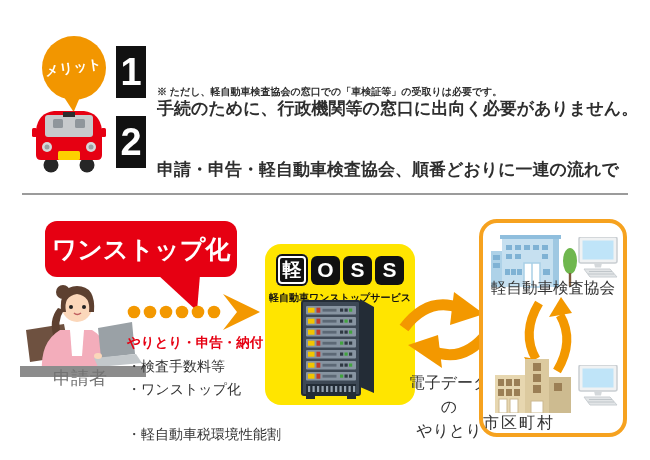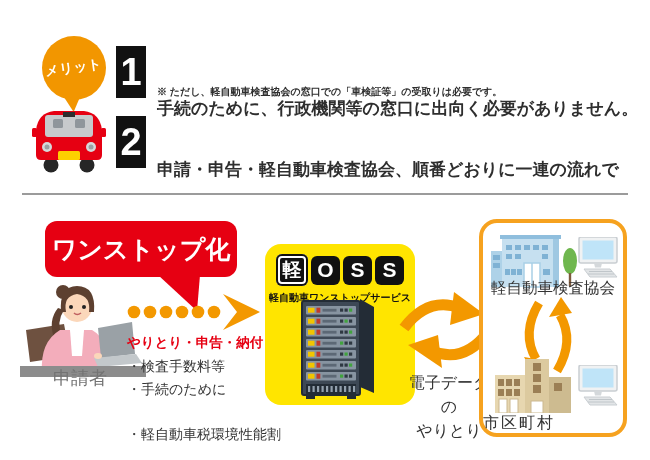--- a/index.html
+++ b/index.html
@@ -133,21 +133,21 @@
     <circle cx="23" cy="19" r="6.3" fill="#f39800"></circle>
     <circle cx="39" cy="19" r="6.3" fill="#f39800"></circle>
     <circle cx="55" cy="19" r="6.3" fill="#f39800"></circle>
     <circle cx="71" cy="19" r="6.3" fill="#f39800"></circle>
     <circle cx="87" cy="19" r="6.3" fill="#f39800"></circle>
     <polygon points="96,1 133,19 96,37 110,19" fill="#f39800"></polygon>
   </svg>
 
   <div class="abs eapply-title">やりとり・申告・納付</div>
   <div class="abs eapply-item i0">・検査手数料等</div>
-  <div class="abs eapply-item i1">・手続のために</div>
+  <div class="abs eapply-item i1">・ワンストップ化</div>
   <div class="abs eapply-item i2">・軽自動車税環境性能割</div>
 
   <div class="abs yellow-box">
     <div class="logo-row">
       <div class="logo-kei">
         <span>軽</span>
       </div>
       <div class="logo-letter">
         <span>O</span>
       </div>

